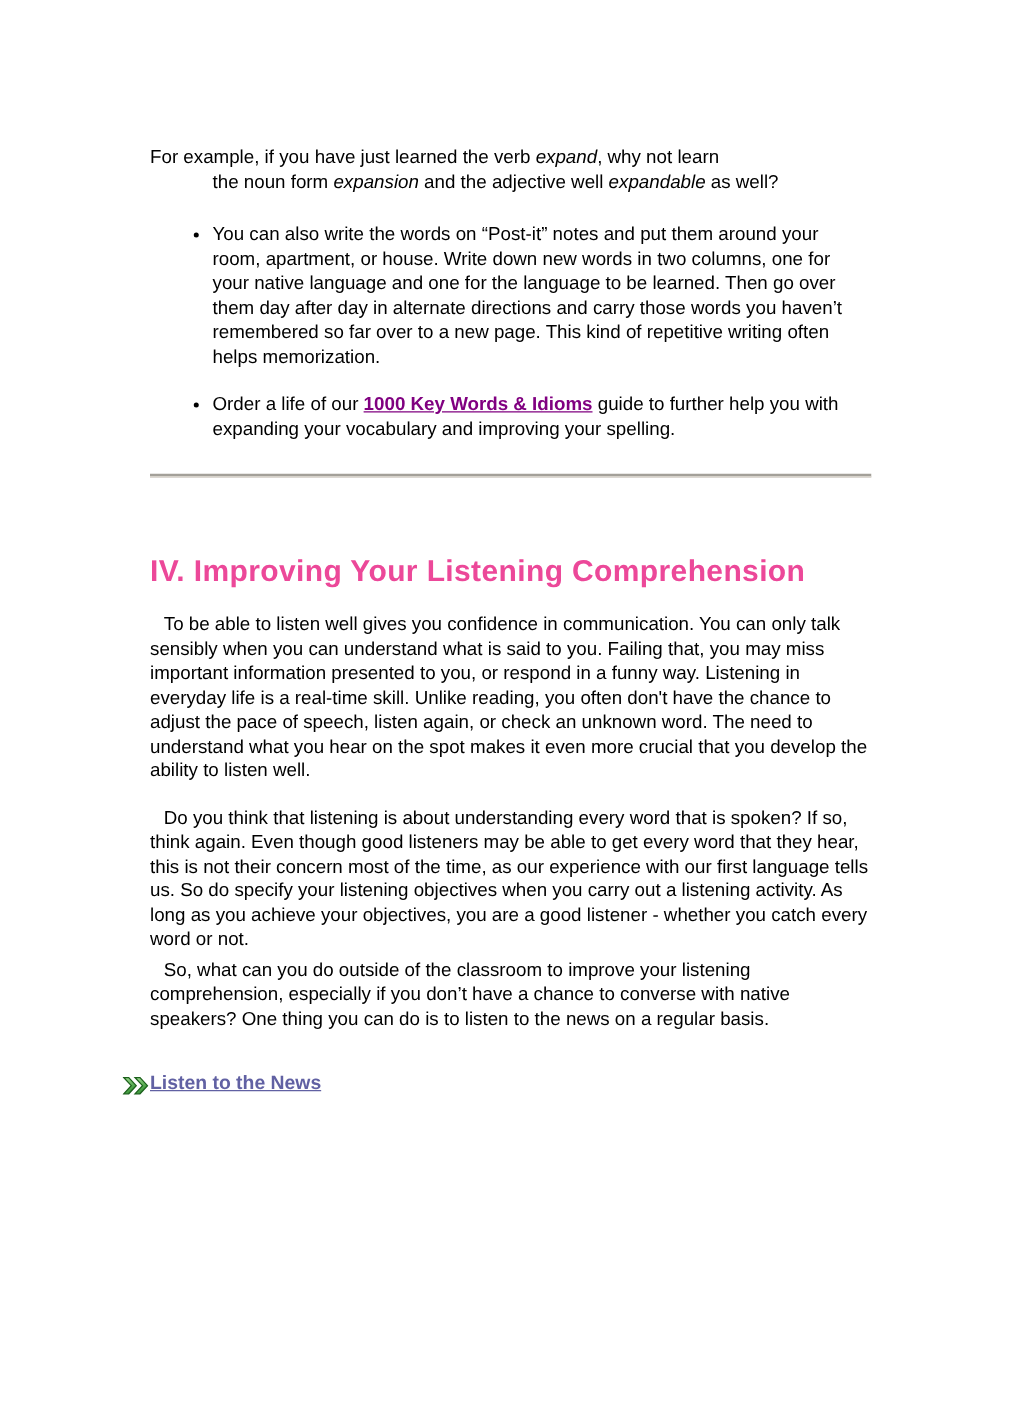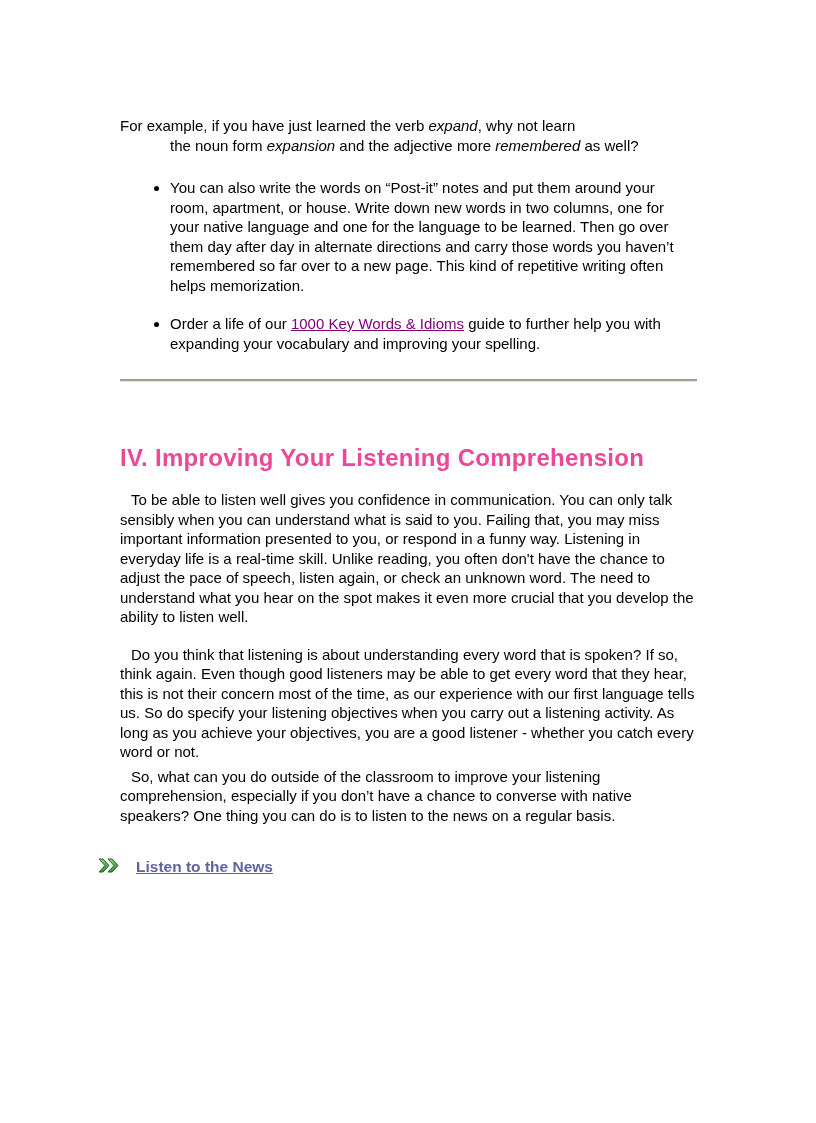--- a/index.html
+++ b/index.html
@@ -13,21 +13,21 @@
   .page {
     box-sizing: border-box;
     width: 816px; height: 1123px;
     padding: 116px 119px 0 120px;
     border-radius: 29px;
   }
   .txt { font-size: 15px; line-height: 19.5px; }
   .intro-line2 { padding-left: 50px; }
   .it { font-style: italic; }
   .link-purple {
-    color: #800080; font-weight: normal;
+    color: #800080; font-weight: bold;
     text-decoration: underline; cursor: pointer;
   }
   .link-blue {
     color: #0000ee;
     text-decoration: underline; cursor: pointer;
   }
   ul.bullets {
     margin: 23px 0 0 0;
     padding-left: 50px;
     font-size: 15px; line-height: 19.5px;
@@ -49,22 +49,22 @@
     letter-spacing: 0.3px;
   }
   p.para { margin: 18px 0 0 0; }
   p.para.first { }
   p.para.third { margin-top: 5px; }
   .indent { text-indent: 11px; }
   .news-row {
     margin-top: 33px;
     margin-left: -22px;
     display: flex;
-    align-items: flex-start;
-    gap: 17px;
+    align-items: flex-end;
+    gap: 1px;
   }
   .chev-icon { display: inline-flex; width: 21px; height: 15px; }
   a.news-link {
     color: #6161a3;
     font-weight: bold;
     font-size: 15.5px;
     text-decoration: underline;
     cursor: pointer;
   }
   p.news-para { margin: 2px 0 0 0; }
@@ -75,21 +75,21 @@
     text-align: center;
   }
 </style>
 </head>
 <body>
 
 <div class="page">
 
   <div class="intro txt">
     <div class="intro-line1"><span>For example, if you have just learned the verb </span><span class="it">expand</span><span>, why not learn</span></div>
-    <div class="intro-line2"><span>the noun form </span><span class="it">expansion</span><span> and the adjective more </span><span class="it">remembered</span><span> as well?</span></div>
+    <div class="intro-line2"><span>the noun form </span><span class="it">expansion</span><span> and the adjective well </span><span class="it">expandable</span><span> as well?</span></div>
   </div>
 
   <ul class="bullets">
     <li><span>You can also write the words on “Post-it” notes and put them around your room, apartment, or house. Write down new words in two columns, one for your native language and one for the language to be learned. Then go over them day after day in alternate directions and carry those words you haven’t remembered so far over to a new page. This kind of repetitive writing often helps memorization.</span></li>
     <li><span>Order a life of our </span><span class="link-purple">1000 Key Words &amp; Idioms</span><span> guide to further help you with expanding your vocabulary and improving your spelling.</span></li>
   </ul>
 
   <div class="divider"></div>
 
   <h1 class="heading">IV. Improving Your Listening Comprehension</h1>

